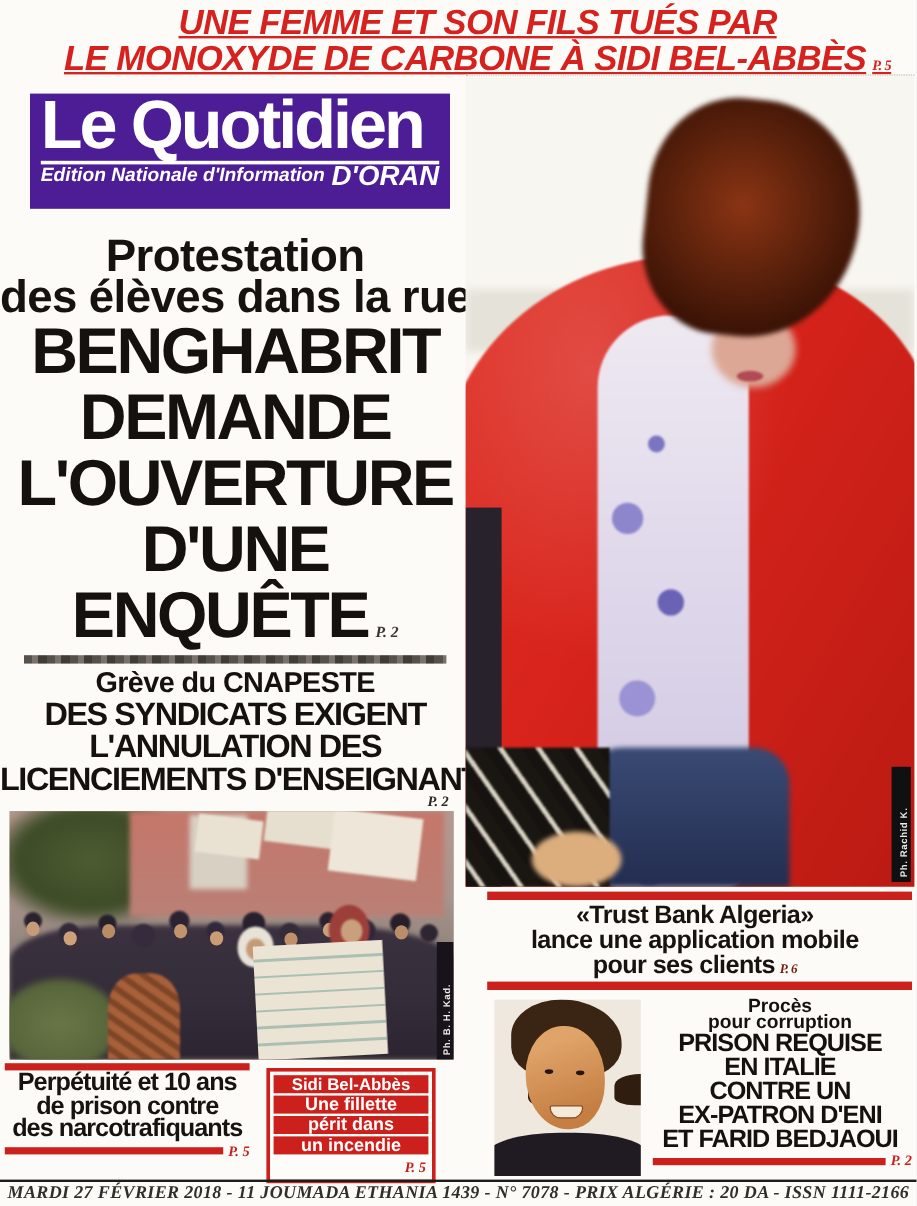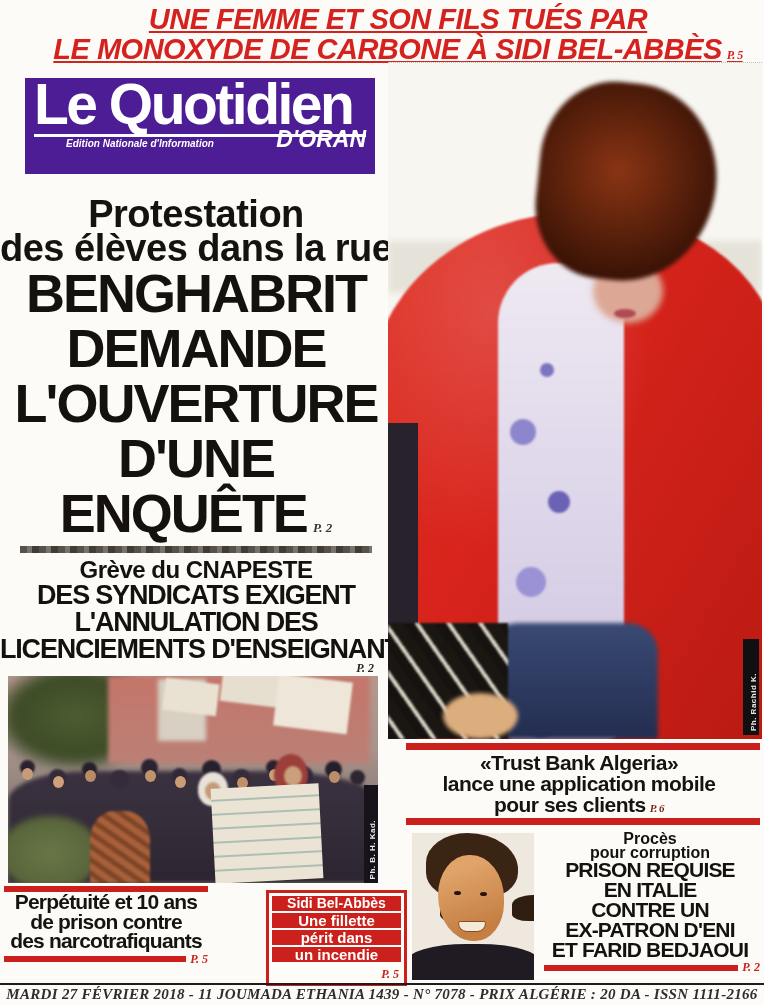--- a/index.html
+++ b/index.html
@@ -12,21 +12,21 @@
               color:#d6221f;font-weight:bold;font-style:italic;text-decoration:underline;}
   .tb-line{font-size:29px;line-height:30px;letter-spacing:-0.5px;white-space:nowrap;}
   .tb-pref{font-size:12px;color:#d6221f;margin-left:5px;}
 
   
   .masthead{position:absolute;left:25px;top:78px;width:350px;height:96px;background:#4c1d95;
             color:#fff;padding:0 9px;box-sizing:border-box;}
   .mh-title{font-size:57px;font-weight:bold;letter-spacing:-2.5px;line-height:60px;margin-top:-4px;white-space:nowrap;}
   .mh-rule{height:3px;background:#fff;width:100%;margin-top:0px;}
   .mh-bottom{display:flex;justify-content:space-between;align-items:flex-end;margin-top:1px;}
-  .mh-sub{font-size:10px;font-weight:bold;font-style:italic;white-space:nowrap;margin-left:32px;}
+  .mh-sub{font-size:16px;font-weight:bold;font-style:italic;white-space:nowrap;}
   .mh-ed{font-size:23px;font-weight:bold;font-style:italic;line-height:20px;margin-top:-9px;white-space:nowrap;}
 
   
   .lead-kicker{position:absolute;top:197px;left:0;width:392px;text-align:center;font-weight:bold;color:#16130f;}
   .lk-line{font-size:38px;line-height:34px;letter-spacing:-0.5px;white-space:nowrap;}
   .lead-headline{position:absolute;top:266px;left:0;width:392px;text-align:center;font-weight:800;color:#14110e;}
   .lh-line{font-size:54px;line-height:55px;letter-spacing:-2px;white-space:nowrap;}
   .lh-pref{font-size:13px;color:#3a3632;margin-left:6px;letter-spacing:0;}
 
   .divider{position:absolute;top:546px;left:20px;width:352px;height:7px;
@@ -74,21 +74,21 @@
   .oran{position:absolute;left:4px;top:886px;width:204px;text-align:center;color:#17140f;}
   .bar{height:6px;background:#cb201c;}
   .oran-kicker{font-family:"Liberation Serif",serif;font-weight:bold;font-size:16px;line-height:17px;margin-top:2px;}
   .oran-line{font-size:21px;font-weight:bold;letter-spacing:-0.8px;line-height:19.5px;white-space:nowrap;}
   .oran-foot{display:flex;align-items:center;gap:4px;margin-top:3px;}
   .oran-foot .bar{flex:1;}
   .red-pref{font-size:12px;color:#cb201c;line-height:11px;}
 
   
   .sidi{position:absolute;left:222px;top:890px;width:141px;border:3px solid #cb201c;background:#fdfcf8;
-        padding:3px 3px 1px;box-sizing:border-box;margin-left:44px;}
+        padding:3px 3px 1px;box-sizing:border-box;}
   .sidi-strip{background:#cb201c;color:#fff;font-weight:bold;text-align:center;font-size:15px;line-height:15px;
               height:15px;margin-bottom:2px;white-space:nowrap;}
   .sidi-strip.k{font-size:14px;}
   .sidi-foot{text-align:right;padding-right:2px;}
 
   
   .main-photo{position:absolute;left:388px;top:62px;width:374px;height:676px;background:#f8f6f1;
               overflow:hidden;border-top:1px dotted #c6c2ba;}
   .wp-band{position:absolute;left:0;top:178px;width:100%;height:52px;background:#e5e3d9;filter:blur(3px);}
   .wp-hair{position:absolute;left:150px;top:20px;width:178px;height:198px;transform:rotate(6deg);filter:blur(2px);

